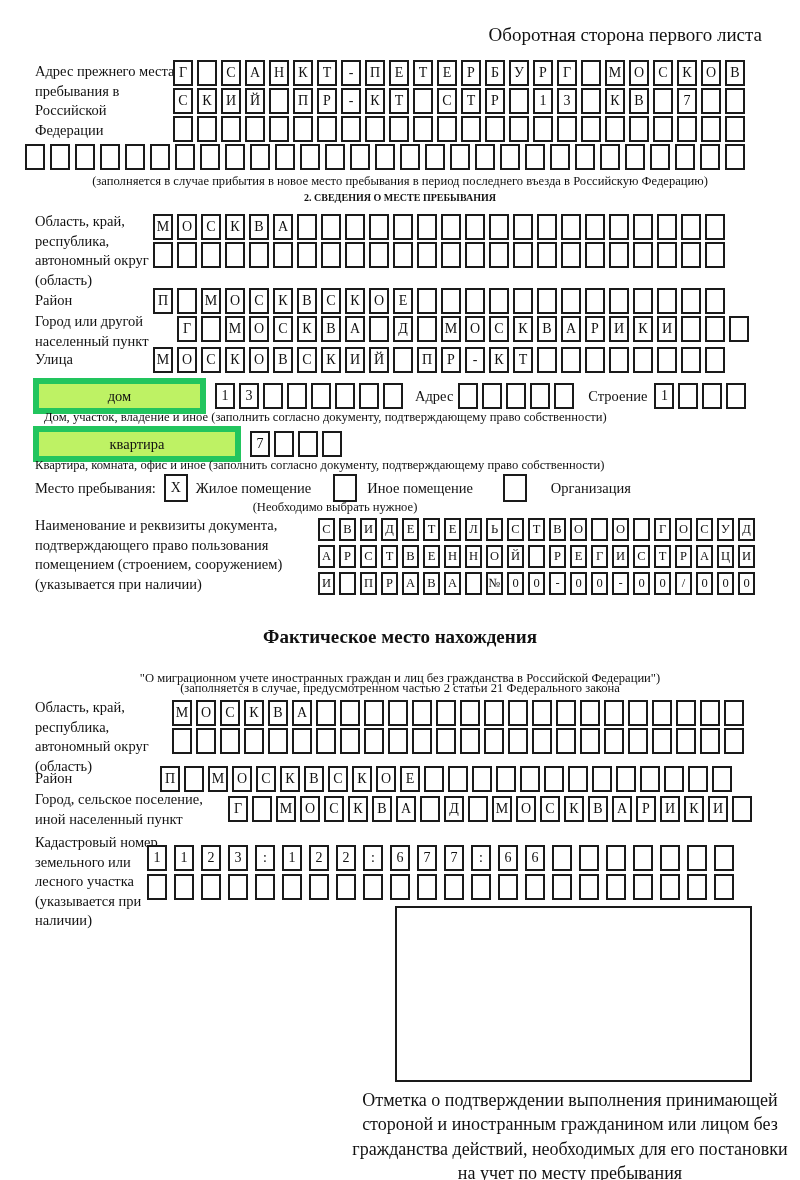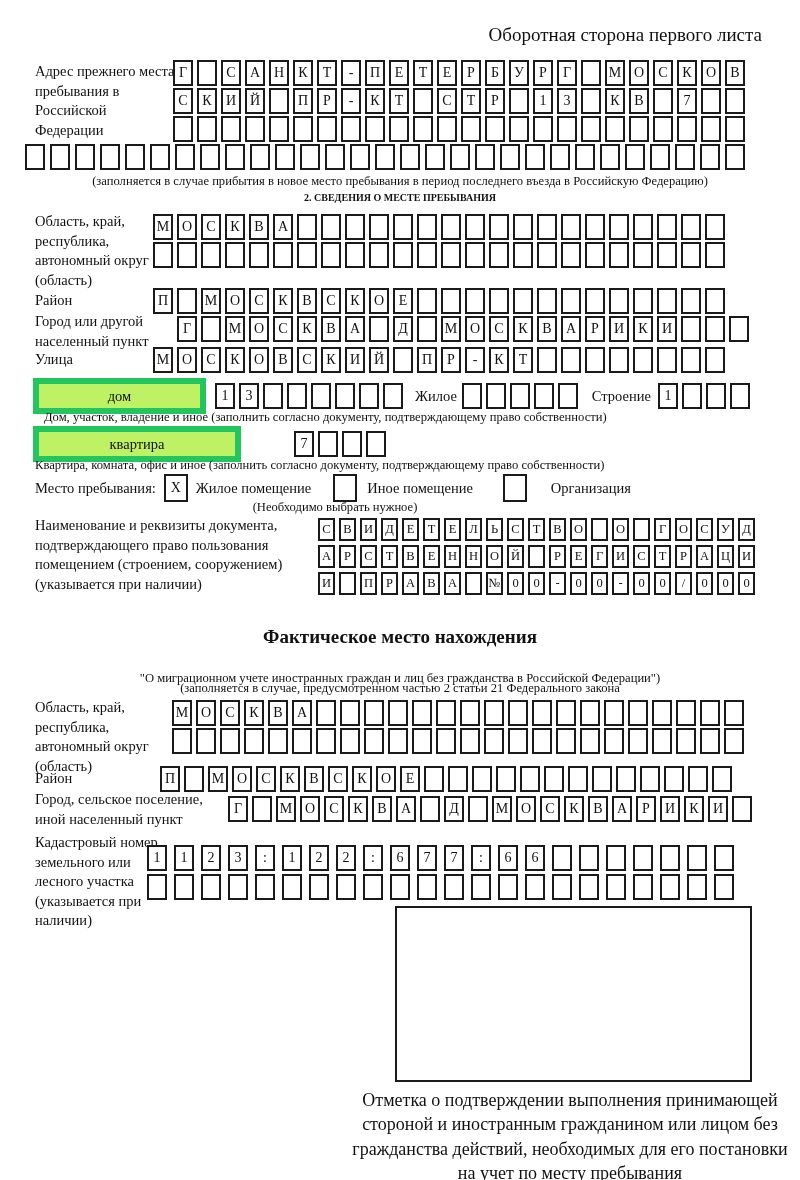--- a/index.html
+++ b/index.html
@@ -288,39 +288,39 @@
   <div class="cells" style="margin-left:9px;">
       <span class="cell">1</span>
       <span class="cell">3</span>
       <span class="cell"></span>
       <span class="cell"></span>
       <span class="cell"></span>
       <span class="cell"></span>
       <span class="cell"></span>
       <span class="cell"></span>
     </div>
-  <div class="inline-lbl" style="margin-left:12px;">Жилое</div>
+  <div class="inline-lbl" style="margin-left:12px;">Адрес</div>
   <div class="cells" style="margin-left:5px;">
       <span class="cell"></span>
       <span class="cell"></span>
       <span class="cell"></span>
       <span class="cell"></span>
       <span class="cell"></span>
     </div>
   <div class="inline-lbl" style="margin-left:14px;">Строение</div>
   <div class="cells" style="margin-left:7px;">
       <span class="cell">1</span>
       <span class="cell"></span>
       <span class="cell"></span>
       <span class="cell"></span>
     </div>
 </div>
 <div class="abs note" style="left:44px;top:409px;">Дом, участок, владение и иное (заполнить согласно документу, подтверждающему право собственности)</div>
 
-<div class="abs hrow" style="left:33px;top:426px;gap:44px;">
+<div class="abs hrow" style="left:33px;top:426px;">
   <div class="wbox" style="width:196px;">квартира</div>
   <div class="cells" style="margin-left:9px;">
       <span class="cell">7</span>
       <span class="cell"></span>
       <span class="cell"></span>
       <span class="cell"></span>
     </div>
 </div>
 <div class="abs note" style="left:35px;top:457px;">Квартира, комната, офис и иное (заполнить согласно документу, подтверждающему право собственности)</div>
 

